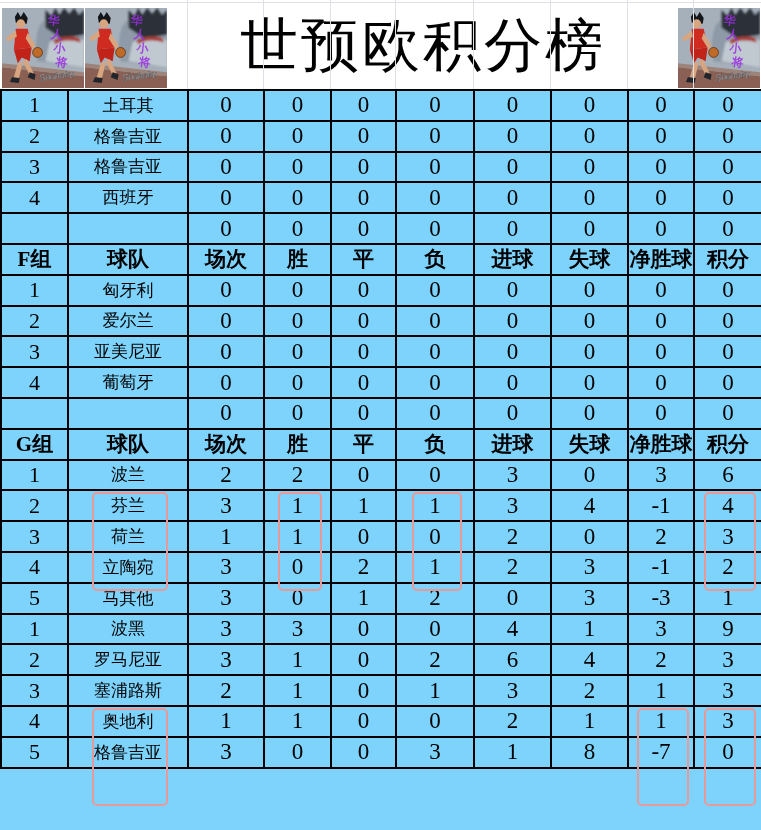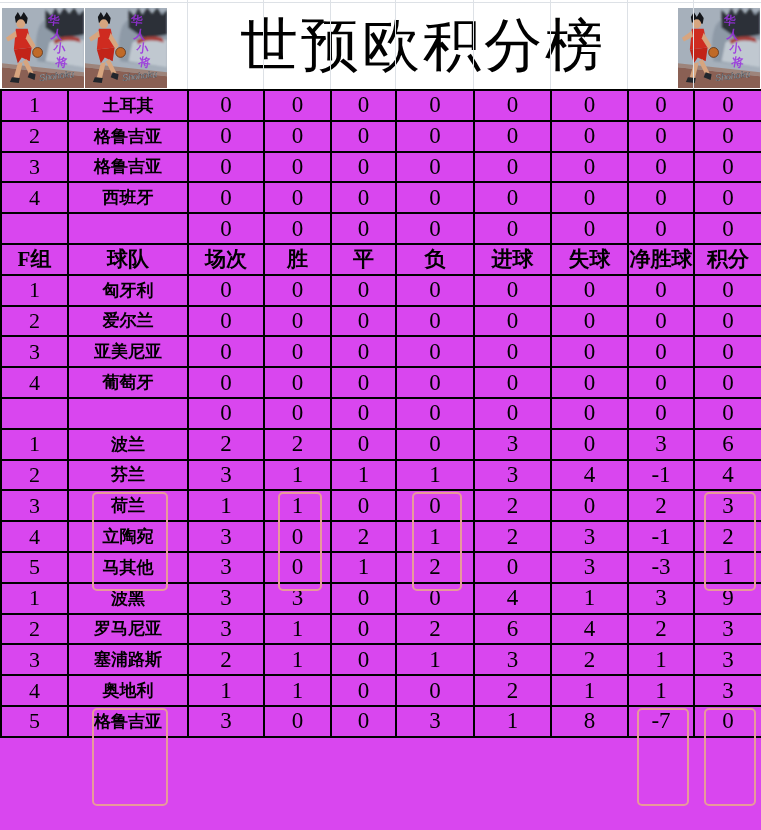--- a/index.html
+++ b/index.html
@@ -1,31 +1,31 @@
 <!DOCTYPE html>
 <html><head>
 <meta charset="utf-8">
 <style>
   html,body{margin:0;padding:0;background:#fff;}
-  .screen{position:relative;width:761px;height:830px;background:#d946ef;overflow:hidden;
+  .screen{position:relative;width:761px;height:830px;background:#7dd3fc;overflow:hidden;
           font-family:"Liberation Serif","DejaVu Serif",serif;color:#000;}
   
   .band{position:absolute;top:0;left:0;width:761px;height:89px;background:#fff;}
   .gridline-v{position:absolute;top:0;width:1px;height:89px;background:#dde1e6;}
   .gridline-h{position:absolute;top:2px;left:0;width:761px;height:1px;background:#dde1e6;}
   .page-title{position:absolute;left:172px;top:5px;width:502px;height:82px;line-height:82px;
               text-align:center;font-size:58px;letter-spacing:3px;white-space:nowrap;}
   .pimg{position:absolute;top:8px;width:82px;height:80px;}
   .pimg-l1{left:2px;} .pimg-l2{left:85px;} .pimg-r{left:678px;}
   
   #standings{position:absolute;top:89px;left:0;width:761px;border-collapse:collapse;table-layout:fixed;}
   #standings td{border:2px solid #000;text-align:center;vertical-align:middle;height:28.8px;
                 padding:0;font-size:23px;white-space:nowrap;overflow:hidden;}
   #standings tr.group-header td{font-weight:bold;font-size:21px;}
-  #standings td.team{font-family:"DejaVu Sans","Liberation Sans",sans-serif;font-weight:bold;font-size:17px;}
+  #standings td.team{font-family:"DejaVu Sans","Liberation Sans",sans-serif;font-weight:normal;font-size:17px;}
   #standings td.rank{font-size:22px;}
   .hl{position:absolute;border:2px solid #e89a9a;border-radius:5px;pointer-events:none;background:transparent;}
   .defs-holder{position:absolute;width:0;height:0;overflow:hidden;}
 </style>
 </head>
 <body>
 
 <svg class="defs-holder" aria-hidden="true">
   <defs>
     <filter id="softblur">
@@ -233,20 +233,32 @@
           <td class="team"></td>
           <td>0</td>
           <td>0</td>
           <td>0</td>
           <td>0</td>
           <td>0</td>
           <td>0</td>
           <td>0</td>
           <td>0</td>
         </tr>
+        <tr class="group-header">
+          <td class="rank">G组</td>
+          <td>球队</td>
+          <td>场次</td>
+          <td>胜</td>
+          <td>平</td>
+          <td>负</td>
+          <td>进球</td>
+          <td>失球</td>
+          <td>净胜球</td>
+          <td>积分</td>
+        </tr>
         <tr>
           <td class="rank">1</td>
           <td class="team">波兰</td>
           <td>2</td>
           <td>2</td>
           <td>0</td>
           <td>0</td>
           <td>3</td>
           <td>0</td>
           <td>3</td>

